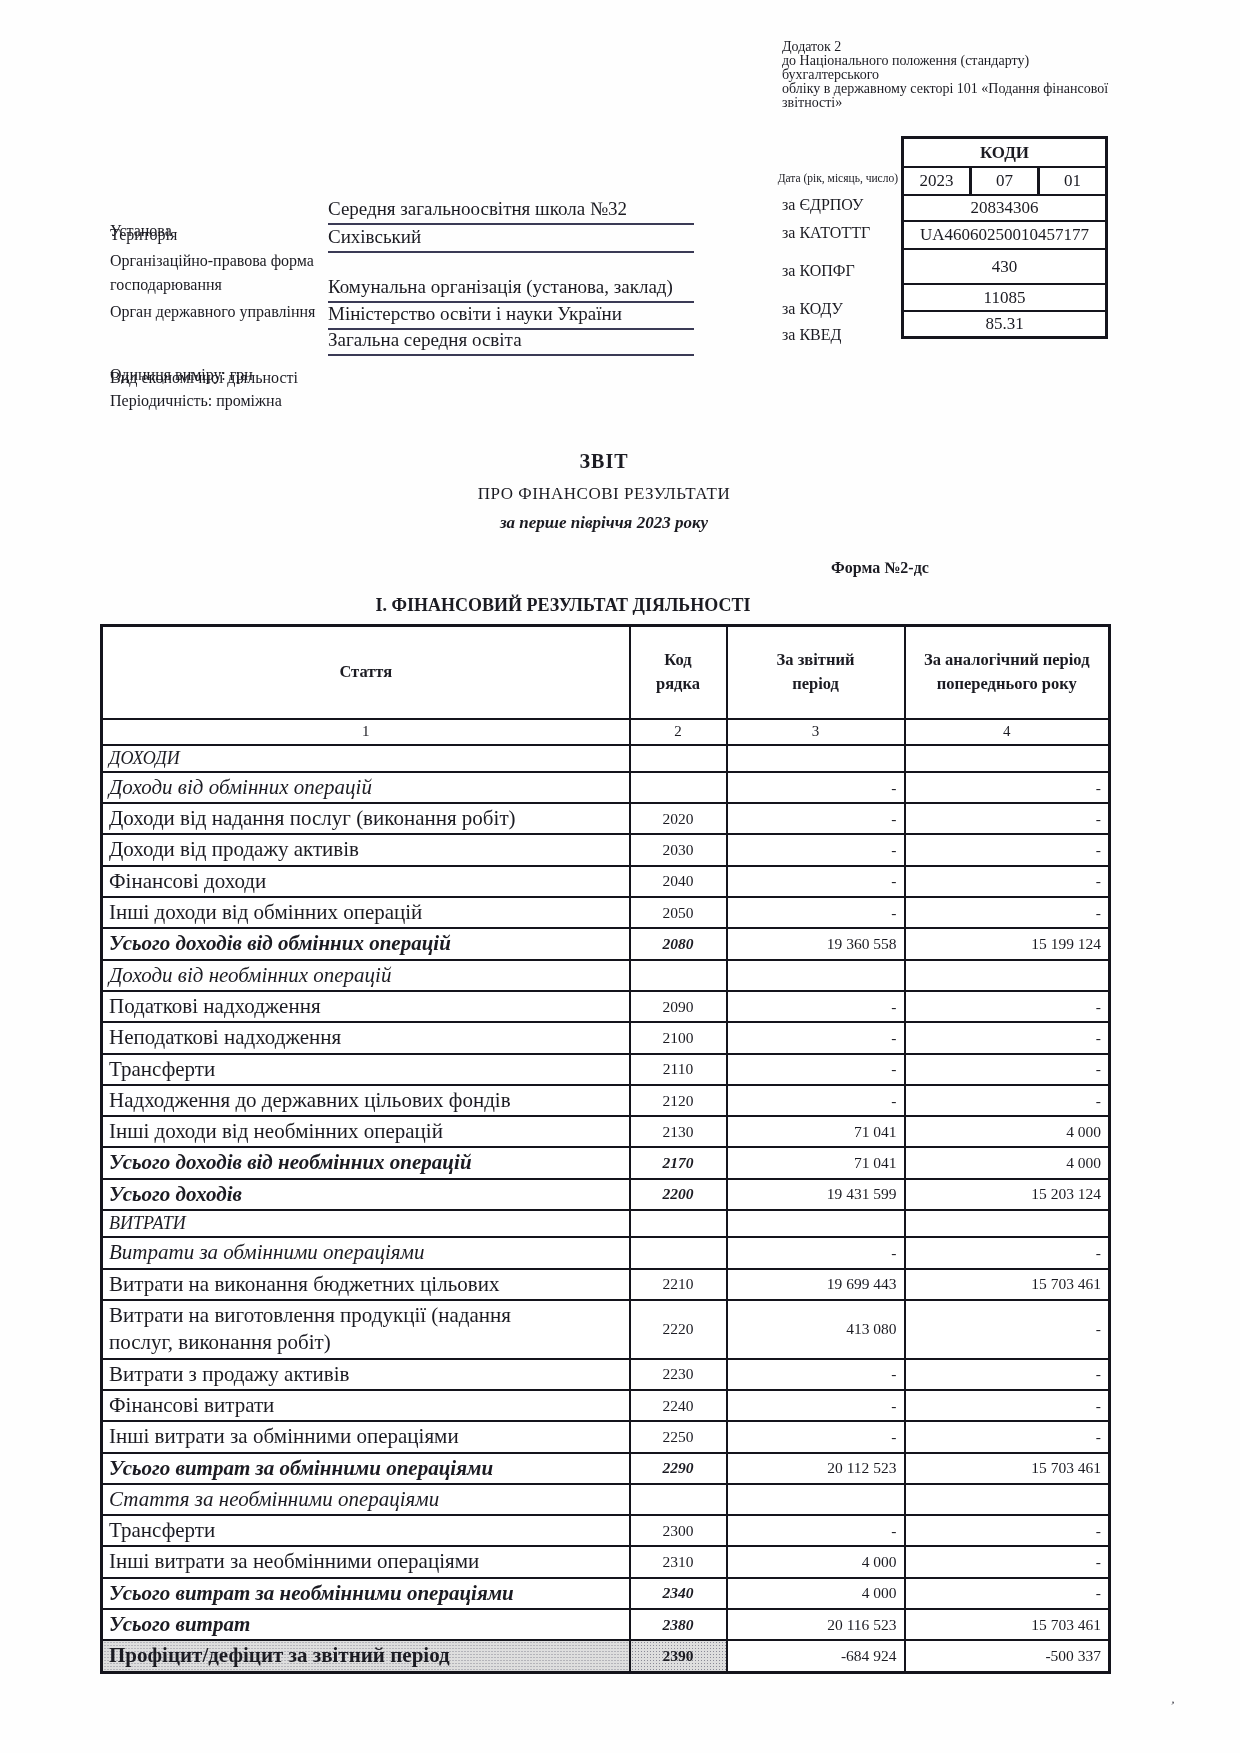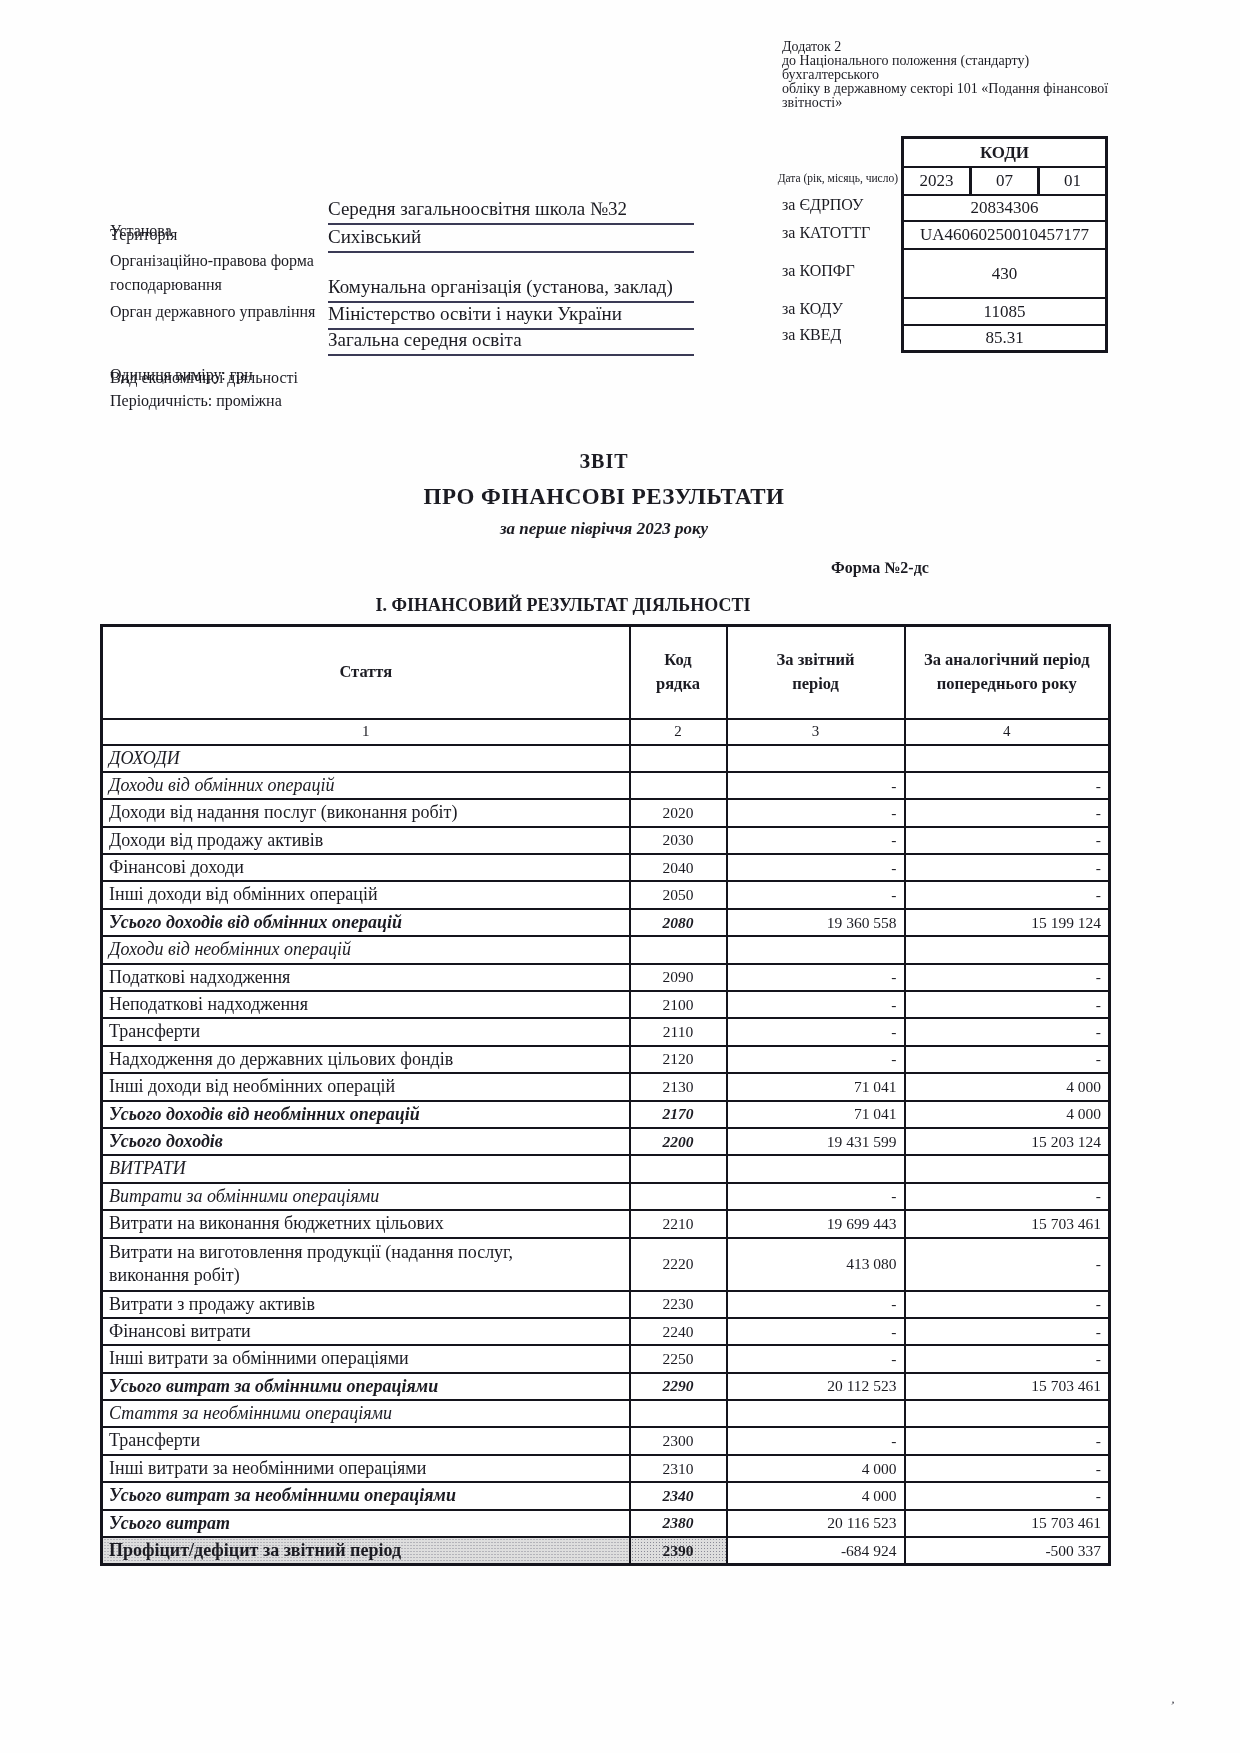--- a/index.html
+++ b/index.html
@@ -14,43 +14,43 @@
   
   .annotation{position:absolute;left:782px;top:40px;width:336px;font-size:14px;line-height:14px;}
   
   .codes-box{position:absolute;left:901px;top:136px;width:207px;border:3px solid #15151d;box-sizing:border-box;background:#fff;}
   .codes-box .row{border-top:2px solid #15151d;display:flex;align-items:center;justify-content:center;font-size:17px;box-sizing:border-box;}
   .codes-box .row:first-child{border-top:none;}
   .cb-title{height:27px;font-weight:bold;font-size:17px;}
   .cb-date{height:28px;padding:0;}
   .cb-date .dcell{flex:1;height:100%;display:flex;align-items:center;justify-content:center;border-left:3px solid #15151d;box-sizing:border-box;}
   .cb-date .dcell:first-child{border-left:none;}
-  .h26{height:26px;} .h28{height:28px;} .h49{height:49px;} .h27{height:27px;}
+  .h26{height:26px;} .h28{height:28px;} .h49{height:35px;} .h27{height:27px;}
   .code-label{position:absolute;left:782px;font-size:16px;white-space:nowrap;}
   .date-label{position:absolute;left:640px;width:258px;top:172px;font-size:11.5px;text-align:right;}
   
   .fld-label{position:absolute;left:110px;font-size:16px;white-space:nowrap;}
   .fld-value{position:absolute;left:328px;width:366px;font-size:19px;border-bottom:2px solid #3a3a55;white-space:nowrap;box-sizing:border-box;padding-bottom:3px;}
   .meta-line{position:absolute;left:110px;font-size:16px;white-space:nowrap;}
   
   .title-wrap{position:absolute;left:100px;top:450px;width:1008px;text-align:center;}
   .t1{font-size:20px;font-weight:bold;letter-spacing:1px;}
-  .t2{font-size:23px;font-weight:bold;margin-top:11px;letter-spacing:.5px;}
+  .t2{font-size:17px;font-weight:normal;margin-top:11px;letter-spacing:.5px;}
   .t3{font-size:17px;font-weight:bold;font-style:italic;margin-top:9px;}
   .form-label{position:absolute;left:800px;top:559px;width:160px;text-align:center;font-size:16px;font-weight:bold;}
   .section-title{position:absolute;left:100px;top:595px;width:926px;text-align:center;font-size:18px;font-weight:bold;}
   
   table.fin{position:absolute;left:100px;top:624px;width:1008px;border-collapse:collapse;table-layout:fixed;background:#fff;}
   table.fin col.c1{width:528px;} table.fin col.c2{width:97px;} table.fin col.c3{width:178px;} table.fin col.c4{width:205px;}
   table.fin{border:3px solid #14141c;}
   table.fin th, table.fin td{border:2px solid #14141c;box-sizing:border-box;}
   table.fin th{height:93px;font-size:16.5px;font-weight:bold;vertical-align:middle;text-align:center;line-height:1.45;}
   th.th-code{padding:0 20px;} th.th-cur{padding:0 28px;} th.th-prev{padding:0 17px;}
   tr.nums td{height:26px;text-align:center;font-size:15px;}
-  td.c-article{height:24.5px;text-align:left;padding:1px 4px 1px 6px;font-size:18px;line-height:1.3;}
+  td.c-article{height:24.5px;text-align:left;padding:1px 4px 1px 6px;font-size:21px;line-height:1.3;}
   td.c-code{text-align:center;font-size:15.5px;}
   td.c-num{text-align:right;padding-right:7px;font-size:15.5px;}
   tr.r-section .c-article{font-style:italic;font-size:18px;}
   tr.r-subsection .c-article{font-style:italic;}
   tr.r-total .c-article, tr.r-total .c-code{font-weight:bold;font-style:italic;}
   tr.r-result .c-article, tr.r-result .c-code{
     font-weight:bold;
     background-color:#dedede;
     background-image:radial-gradient(#8a8a96 0.6px, rgba(0,0,0,0) 0.7px);
     background-size:3px 3px;

